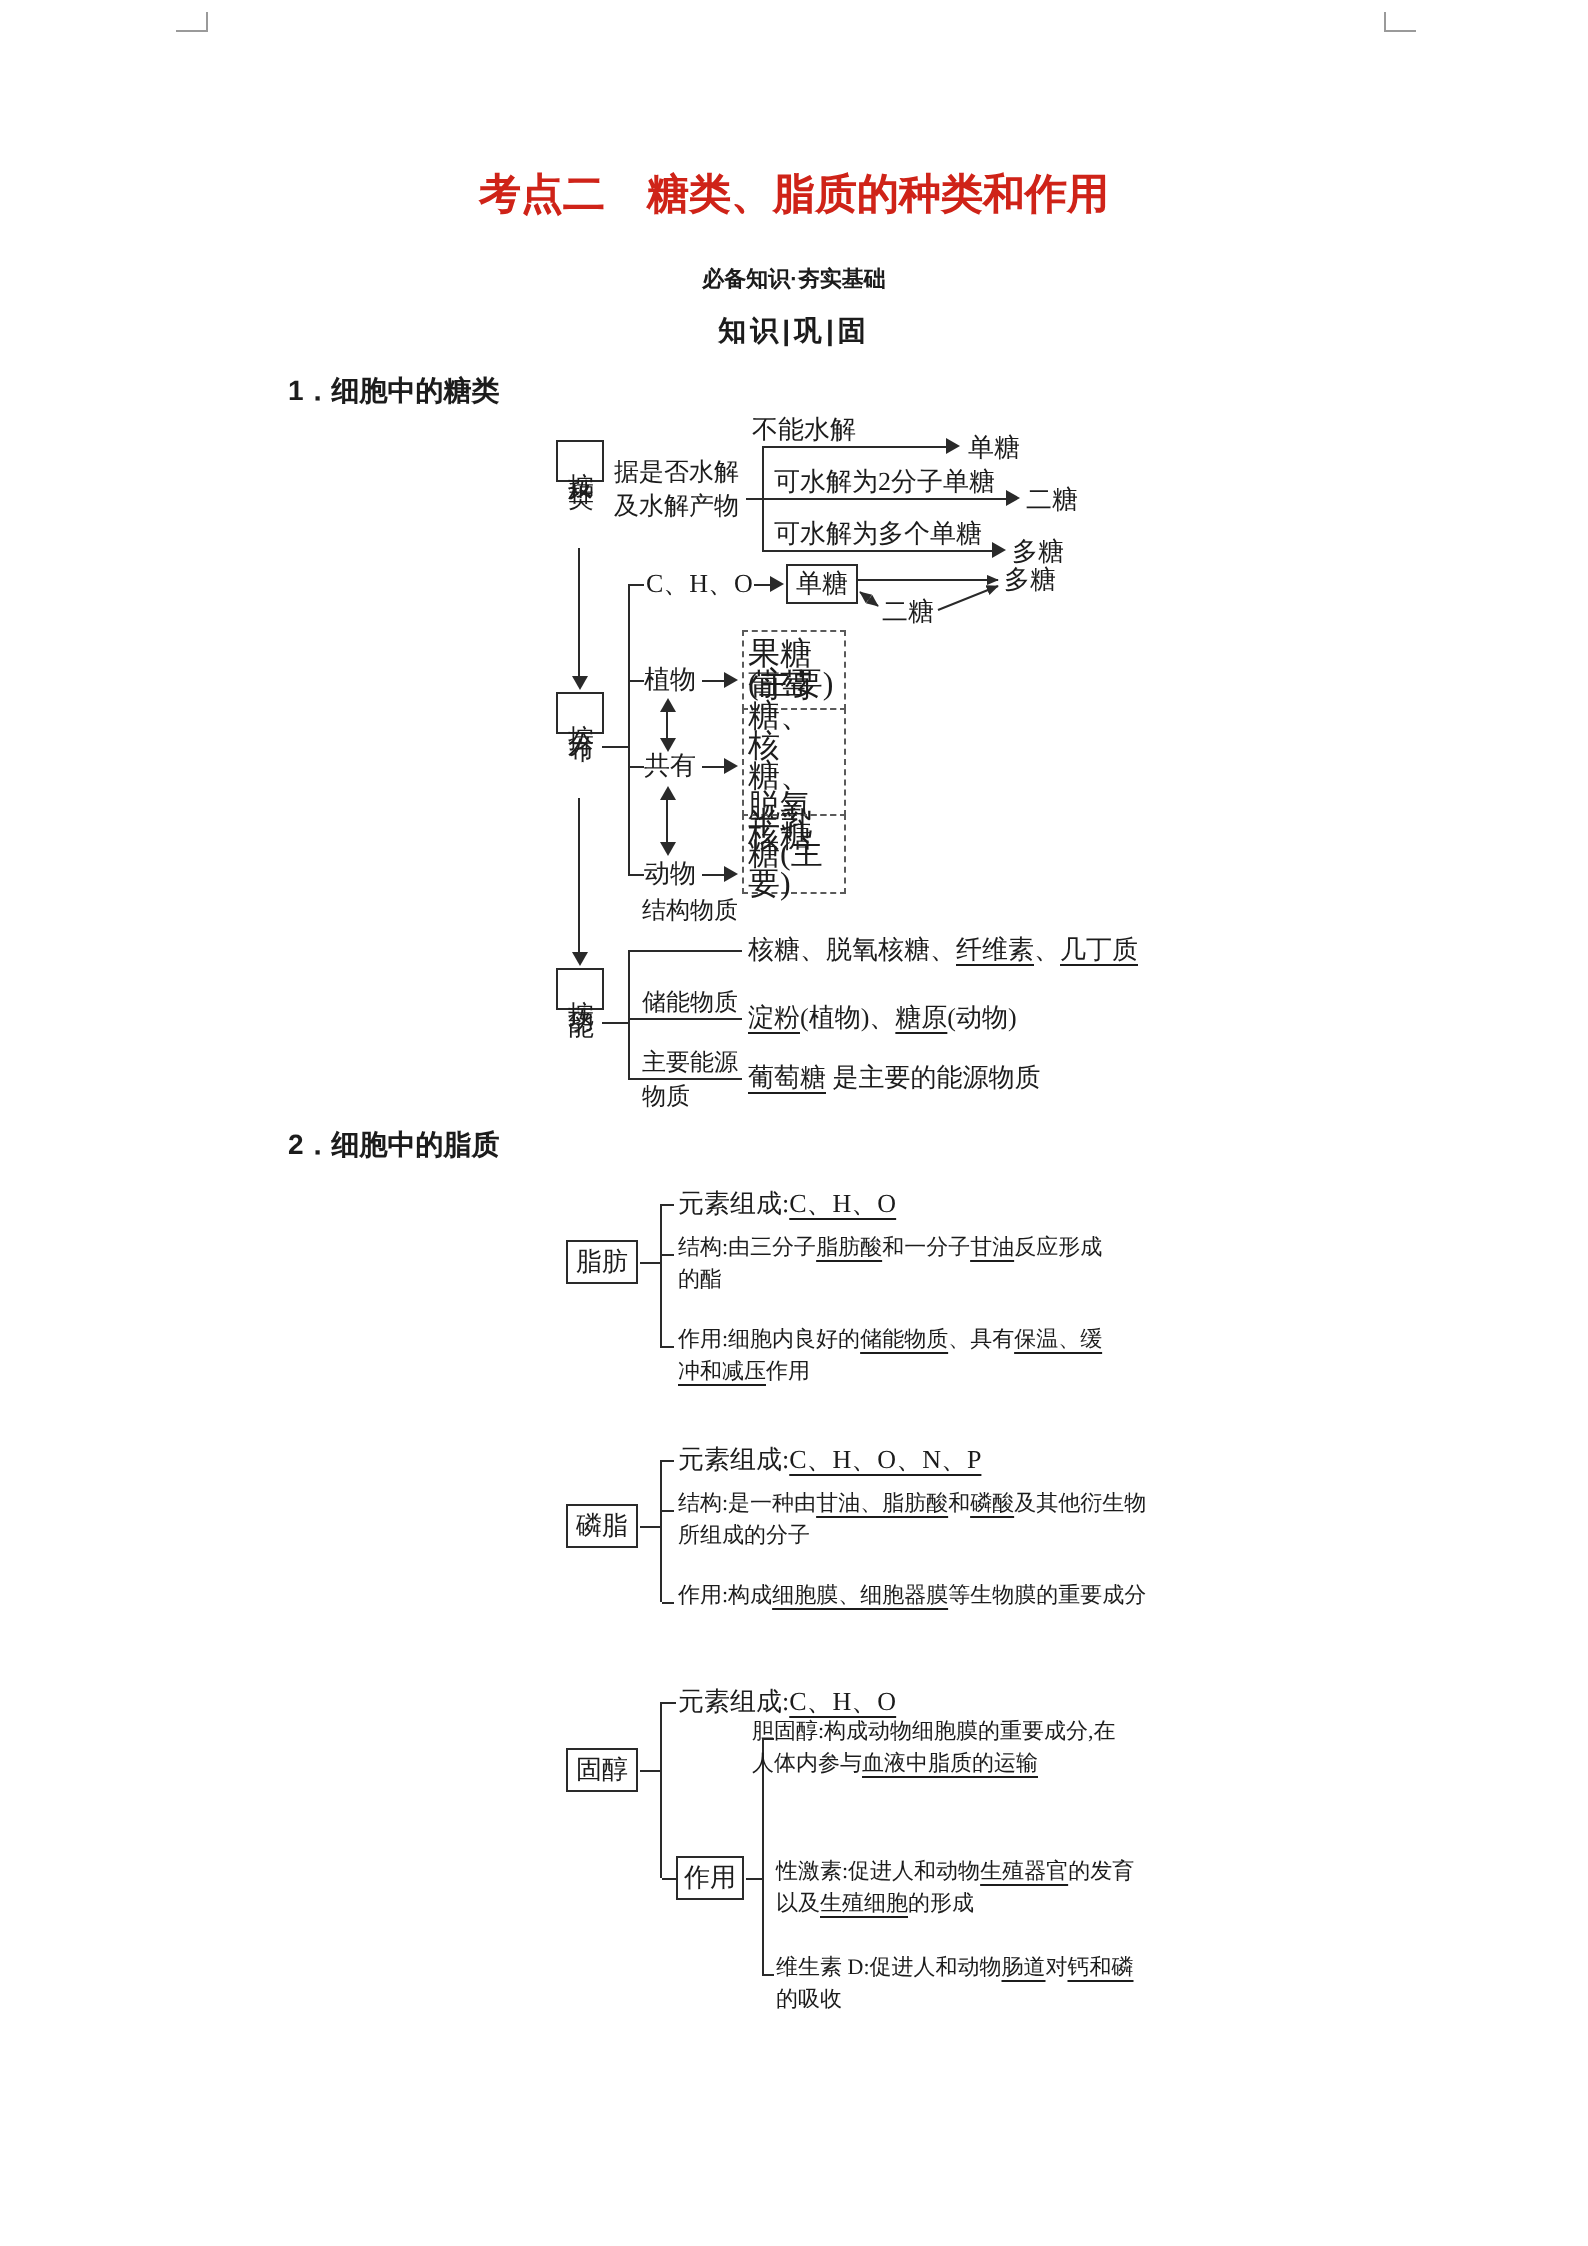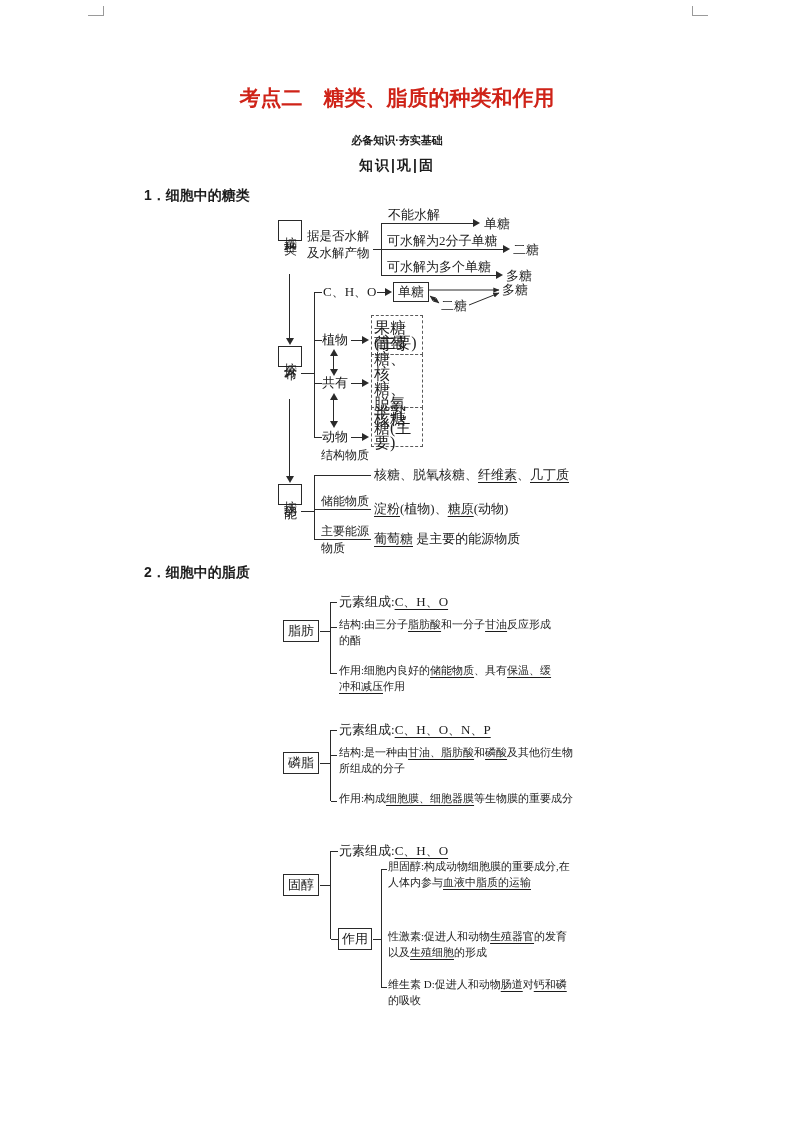--- a/index.html
+++ b/index.html
@@ -41,21 +41,21 @@
   <div class="t center h2" style="top:132px">必备知识·夯实基础</div>
   <div class="t center h3" style="top:157px">知识|巩|固</div>
 
   <div class="t sec" style="left:144px;top:187px">1．细胞中的糖类</div>
 
   <div class="vbox" style="left:278px;top:220px">按种类</div>
   <div class="abs" style="left:307px;top:228px;width:66px;font-size:12.5px;line-height:17px">据是否水解及水解产物</div>
   <div class="hl" style="left:373px;top:249px;width:8px"></div>
   <div class="vl" style="left:381px;top:223px;height:53px"></div>
 
-  <div class="t" style="left:388px;top:207px">不能水解</div>
+  <div class="t" style="left:376px;top:207px">不能水解</div>
   <div class="hl" style="left:381px;top:223px;width:92px"></div>
   <div class="tri-r" style="left:473px;top:219px"></div>
   <div class="t" style="left:484px;top:216px">单糖</div>
 
   <div class="t" style="left:387px;top:233px">可水解为2分子单糖</div>
   <div class="hl" style="left:381px;top:249px;width:122px"></div>
   <div class="tri-r" style="left:503px;top:245px"></div>
   <div class="t" style="left:513px;top:242px">二糖</div>
 
   <div class="t" style="left:387px;top:259px">可水解为多个单糖</div>
@@ -165,18 +165,18 @@
   <div class="vl" style="left:330px;top:851px;height:88px"></div>
   <div class="hl" style="left:331px;top:851px;width:7px"></div>
   <div class="t" style="left:339px;top:843px"><span>元素组成:</span><span class="u">C、H、O</span></div>
   <div class="hl" style="left:331px;top:939px;width:7px"></div>
 
   <div class="hbox" style="left:338px;top:928px;width:34px;height:22px">作用</div>
   <div class="hl" style="left:373px;top:939px;width:8px"></div>
   <div class="vl" style="left:381px;top:869px;height:119px"></div>
 
   <div class="hl" style="left:382px;top:869px;width:5px"></div>
-  <div class="wrap" style="left:388px;top:858px;width:182px"><span>胆固醇:构成动物细胞膜的重要成分,在人体内参与</span><span class="u">血液中脂质的运输</span></div>
+  <div class="wrap" style="left:376px;top:858px;width:182px"><span>胆固醇:构成动物细胞膜的重要成分,在人体内参与</span><span class="u">血液中脂质的运输</span></div>
   <div class="wrap" style="left:388px;top:928px;width:182px"><span>性激素:促进人和动物</span><span class="u">生殖器官</span><span>的发育以及</span><span class="u">生殖细胞</span><span>的形成</span></div>
   <div class="hl" style="left:382px;top:987px;width:5px"></div>
   <div class="wrap" style="left:388px;top:976px;width:182px"><span>维生素 D:促进人和动物</span><span class="u">肠道</span><span>对</span><span class="u">钙和磷</span><span>的吸收</span></div>
 
 </div>
 
 </body></html>

